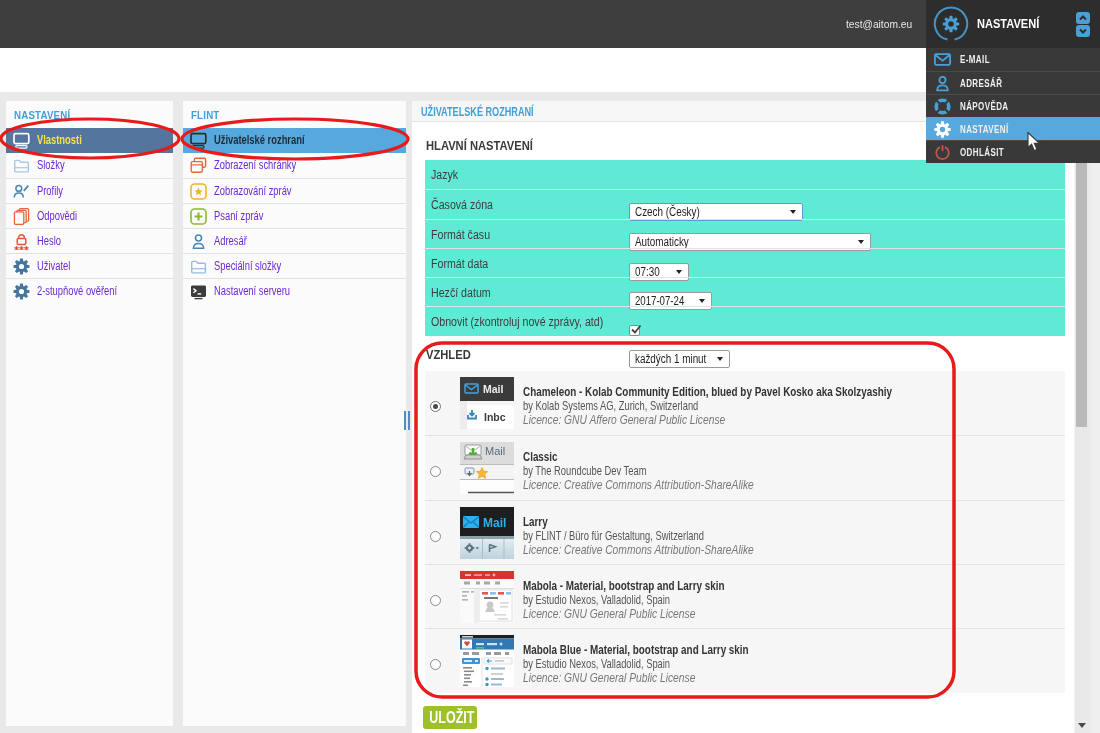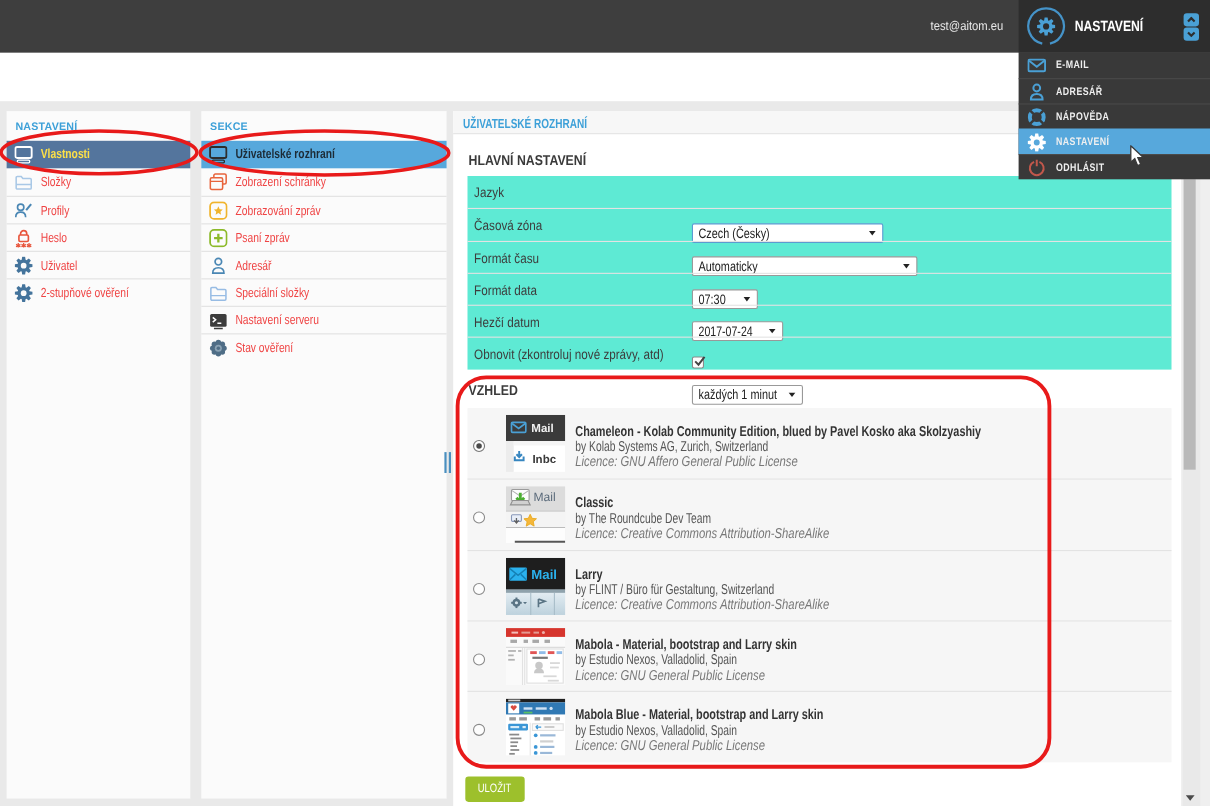--- a/index.html
+++ b/index.html
@@ -10,21 +10,21 @@
 
 #topbar { left:0; top:0; width:1100px; height:48px; background:#3e3e3e; }
 #whiteband { left:0; top:48px; width:1100px; height:44px; background:#ffffff; }
 #useremail { left:846px; top:18px; color:#e8e8e8; font-size:11.5px; }
 
 
 .col { background:#fbfbfb; top:101px; height:625px; }
 #col1 { left:6px; width:167px; }
 #col2 { left:183px; width:223px; }
 .colhead { color:#3da0d8; font-size:10px; font-weight:bold; letter-spacing:.2px; padding:9px 0 0 8px; height:27px; }
-.item { height:25px; line-height:25px; border-top:1px solid #e2e2e2; font-size:12px; color:#ef4444; position:relative; padding-left:31px; white-space:nowrap; }
+.item { height:25px; line-height:25px; border-top:1px solid #e2e2e2; font-size:12px; color:#6d28d9; position:relative; padding-left:31px; white-space:nowrap; }
 .item .ic { position:absolute; left:7px; top:4px; width:17px; height:17px; }
 .item.first { border-top:none; }
 #col1 .sel1 { background:#54759d; color:#fde047; font-weight:bold; border-top:none; height:25px; line-height:25px; }
 #col2 .sel2 { background:#57a8dc; color:#1c2b36; font-weight:bold; border-top:none; height:25px; line-height:25px; }
 
 
 #panel { left:412px; top:101px; width:662px; height:632px; background:#fff; }
 #paneltop { left:0; top:0; width:662px; height:21px; background:#f7f7f7; border-bottom:1px solid #e4e4e4; color:#3da0d8; font-weight:bold; font-size:12px; padding:4px 0 0 9px; }
 .legend { color:#3a3a3a; font-weight:bold; font-size:13px; }
 #fieldset1 { left:13px; top:59px; width:640px; height:176px; background:#5eead4; }
@@ -41,21 +41,21 @@
 .radio.on i { position:absolute; left:2px; top:2px; width:5px; height:5px; border-radius:50%; background:#4a4a4a; }
 #fieldset2 { left:13px; top:270px; width:640px; height:322px; background:#f6f6f6; }
 .srow { position:relative; height:64.3px; border-top:1px solid #e3e3e3; }
 .srow:first-child { border-top:none; }
 .sradio { position:absolute; left:5px; top:27px; }
 .sthumb { position:absolute; left:35px; top:6px; width:54px; height:52px; overflow:hidden; }
 .stext { position:absolute; left:98px; top:14px; }
 .stitle { font-size:13px; font-weight:bold; color:#333; white-space:nowrap; transform:scaleX(.76); transform-origin:0 0; line-height:13px; }
 .sby { font-size:13px; color:#555; white-space:nowrap; transform:scaleX(.72); transform-origin:0 0; line-height:13px; margin-top:1px; }
 .slic { font-size:13px; color:#777; font-style:italic; white-space:nowrap; transform:scaleX(.79); transform-origin:0 0; line-height:13px; margin-top:1px; }
-#savebtn { left:423px; top:706px; width:54px; height:23px; background:#9dc02c; border-radius:3px; color:#fff; font-weight:normal; font-size:11px; text-align:center; line-height:23px; }
+#savebtn { left:423px; top:706px; width:54px; height:23px; background:#9dc02c; border-radius:3px; color:#fff; font-weight:bold; font-size:16px; text-align:center; line-height:23px; }
 
 
 #sbtrack { left:1074px; top:101px; width:17px; height:632px; background:#e9e9e9; border-left:1px solid #f2f2f2; }
 #sbthumb { left:1076px; top:163px; width:11px; height:264px; background:#b9b9b9; }
 
 
 #ddhead { left:926px; top:0; width:174px; height:48px; background:#2d2d2d; }
 #ddmenu { left:926px; top:48px; width:174px; height:115px; background:#393939; }
 .mrow { height:23px; position:relative; border-top:1px solid #4a4a4a; color:#f0f0f0; font-size:10px; font-weight:bold; letter-spacing:.5px; line-height:23px; padding-left:34px; }
 .mrow:first-child { border-top:none; }
@@ -89,20 +89,25 @@
         </svg></span><span class="cx">Vlastnosti</span></div>
   <div class="item first"><span class="ic" id="ic-folder1"><svg width="17" height="17" viewBox="0 0 17 17">
           <path d="M1.7 13.9 V4.4 a1 1 0 0 1 1-1 h3.6 l1.5 1.8 h6.6 a1 1 0 0 1 1 1 v7.7 a1 1 0 0 1 -1 1 h-11.7 a1 1 0 0 1 -1-1 z" fill="none" stroke="#a9c8e6" stroke-width="1.4"></path>
           <path d="M1.7 10.7 h13.6" stroke="#a9c8e6" stroke-width="1.2"></path>
         </svg></span><span class="cx">Složky</span></div>
   <div class="item"><span class="ic" id="ic-profil"><svg width="17" height="17" viewBox="0 0 17 17">
           <circle cx="5.8" cy="5.4" r="2.9" fill="none" stroke="#4a87b4" stroke-width="1.5"></circle>
           <path d="M1.3 14.6 c0-3.1 2-4.7 4.5-4.7 s4.5 1.6 4.5 4.7" fill="none" stroke="#4a87b4" stroke-width="1.5"></path>
           <path d="M10.8 8 L15.3 2.6" stroke="#4a87b4" stroke-width="1.9"></path>
         </svg></span><span class="cx">Profily</span></div>
+  <div class="item"><span class="ic" id="ic-pages"><svg width="17" height="17" viewBox="0 0 17 17">
+          <rect x="6.2" y="0.7" width="9.4" height="12.4" rx="1.2" fill="#fbfbfb" stroke="#e8643c" stroke-width="1.3"></rect>
+          <rect x="3.8" y="2.3" width="9.4" height="12.4" rx="1.2" fill="#fbfbfb" stroke="#e8643c" stroke-width="1.3"></rect>
+          <rect x="1.4" y="3.9" width="9.4" height="12.4" rx="1.2" fill="#fbfbfb" stroke="#e8643c" stroke-width="1.3"></rect>
+        </svg></span><span class="cx">Odpovědi</span></div>
   <div class="item"><span class="ic" id="ic-lock"><svg width="17" height="17" viewBox="0 0 17 17">
           <path d="M5.7 5.6 V4.5 a2.8 2.8 0 0 1 5.6 0 v1.1" fill="none" stroke="#e8553c" stroke-width="1.5"></path>
           <rect x="4.2" y="5.6" width="8.6" height="5.9" rx="1.2" fill="none" stroke="#e8553c" stroke-width="1.5"></rect>
           <path d="M3.60 13.00 L3.60 17.60" stroke="#e8553c" stroke-width="1.15"></path>
           <path d="M1.61 14.15 L5.59 16.45" stroke="#e8553c" stroke-width="1.15"></path>
           <path d="M5.59 14.15 L1.61 16.45" stroke="#e8553c" stroke-width="1.15"></path>
           <path d="M8.50 13.00 L8.50 17.60" stroke="#e8553c" stroke-width="1.15"></path>
           <path d="M6.51 14.15 L10.49 16.45" stroke="#e8553c" stroke-width="1.15"></path>
           <path d="M10.49 14.15 L6.51 16.45" stroke="#e8553c" stroke-width="1.15"></path>
           <path d="M13.40 13.00 L13.40 17.60" stroke="#e8553c" stroke-width="1.15"></path>
@@ -113,21 +118,21 @@
           <path d="M6.71,3.19 L7.17,0.51 L9.83,0.51 L10.29,3.19 L10.99,3.48 L13.21,1.91 L15.09,3.79 L13.52,6.01 L13.81,6.71 L16.49,7.17 L16.49,9.83 L13.81,10.29 L13.52,10.99 L15.09,13.21 L13.21,15.09 L10.99,13.52 L10.29,13.81 L9.83,16.49 L7.17,16.49 L6.71,13.81 L6.01,13.52 L3.79,15.09 L1.91,13.21 L3.48,10.99 L3.19,10.29 L0.51,9.83 L0.51,7.17 L3.19,6.71 L3.48,6.01 L1.91,3.79 L3.79,1.91 L6.01,3.48 Z" fill="#44749c"></path>
           <circle cx="8.5" cy="8.5" r="2.6" fill="#fbfbfb"></circle>
         </svg></span><span class="cx">Uživatel</span></div>
   <div class="item"><span class="ic" id="ic-gear2"><svg width="17" height="17" viewBox="0 0 17 17">
           <path d="M6.71,3.19 L7.17,0.51 L9.83,0.51 L10.29,3.19 L10.99,3.48 L13.21,1.91 L15.09,3.79 L13.52,6.01 L13.81,6.71 L16.49,7.17 L16.49,9.83 L13.81,10.29 L13.52,10.99 L15.09,13.21 L13.21,15.09 L10.99,13.52 L10.29,13.81 L9.83,16.49 L7.17,16.49 L6.71,13.81 L6.01,13.52 L3.79,15.09 L1.91,13.21 L3.48,10.99 L3.19,10.29 L0.51,9.83 L0.51,7.17 L3.19,6.71 L3.48,6.01 L1.91,3.79 L3.79,1.91 L6.01,3.48 Z" fill="#44749c"></path>
           <circle cx="8.5" cy="8.5" r="2.6" fill="#fbfbfb"></circle>
         </svg></span><span class="cx">2-stupňové ověření</span></div>
 </div>
 
 <div class="abs col" id="col2">
-  <div class="colhead"><span class="cx" style="--sx:.97">SEKCE</span></div>
+  <div class="colhead"><span class="cx" style="--sx:.97">FLINT</span></div>
   <div class="item sel2"><span class="ic" id="ic-mon-d"><svg width="17" height="17" viewBox="0 0 17 17">
           <rect x="1" y="1.6" width="14.8" height="10" rx="1.6" fill="none" stroke="#2d2d2d" stroke-width="1.7"></rect>
           <rect x="2.8" y="13.6" width="11.2" height="2.5" rx="1" fill="none" stroke="#2d2d2d" stroke-width="1.2"></rect>
         </svg></span><span class="cx">Uživatelské rozhraní</span></div>
   <div class="item first"><span class="ic" id="ic-mailbox"><svg width="17" height="17" viewBox="0 0 17 17">
           <rect x="4.4" y="1.2" width="11.2" height="9" rx="1.4" fill="none" stroke="#e8643c" stroke-width="1.4"></rect>
           <rect x="1.2" y="4.6" width="11.2" height="10.6" rx="1.4" fill="#fbfbfb" stroke="#e8643c" stroke-width="1.4"></rect>
           <path d="M1.2 7.9 h11.2" stroke="#e8643c" stroke-width="1.2"></path>
         </svg></span><span class="cx">Zobrazení schránky</span></div>
   <div class="item"><span class="ic" id="ic-star"><svg width="17" height="17" viewBox="0 0 17 17">
@@ -145,51 +150,38 @@
   <div class="item"><span class="ic" id="ic-folder2"><svg width="17" height="17" viewBox="0 0 17 17">
           <path d="M1.7 13.9 V4.4 a1 1 0 0 1 1-1 h3.6 l1.5 1.8 h6.6 a1 1 0 0 1 1 1 v7.7 a1 1 0 0 1 -1 1 h-11.7 a1 1 0 0 1 -1-1 z" fill="none" stroke="#97bce4" stroke-width="1.4"></path>
           <path d="M1.7 10.7 h13.6" stroke="#97bce4" stroke-width="1.2"></path>
         </svg></span><span class="cx">Speciální složky</span></div>
   <div class="item"><span class="ic" id="ic-term"><svg width="17" height="17" viewBox="0 0 17 17">
           <rect x="1" y="2.4" width="15" height="11.6" rx="1.4" fill="#3c3c3c"></rect>
           <path d="M3.4 5.6 l2.6 2.1 -2.6 2.1" stroke="#fff" stroke-width="1.4" fill="none"></path>
           <path d="M7.6 10.9 h3.6" stroke="#fff" stroke-width="1.4"></path>
           <path d="M4.5 15.6 h8" stroke="#3c3c3c" stroke-width="1.4"></path>
         </svg></span><span class="cx">Nastavení serveru</span></div>
-  <div class="item"><span class="ic" id="ic-badge"><svg width="17" height="17" viewBox="0 0 17 17">
-          <circle cx="13.60" cy="8.50" r="2.5" fill="#4f6d86"></circle>
-          <circle cx="12.11" cy="12.11" r="2.5" fill="#4f6d86"></circle>
-          <circle cx="8.50" cy="13.60" r="2.5" fill="#4f6d86"></circle>
-          <circle cx="4.89" cy="12.11" r="2.5" fill="#4f6d86"></circle>
-          <circle cx="3.40" cy="8.50" r="2.5" fill="#4f6d86"></circle>
-          <circle cx="4.89" cy="4.89" r="2.5" fill="#4f6d86"></circle>
-          <circle cx="8.50" cy="3.40" r="2.5" fill="#4f6d86"></circle>
-          <circle cx="12.11" cy="4.89" r="2.5" fill="#4f6d86"></circle>
-          <circle cx="8.5" cy="8.5" r="5.4" fill="#4f6d86"></circle>
-          <circle cx="8.5" cy="8.5" r="3.2" fill="#8aa2b4"></circle>
-          <circle cx="8.5" cy="8.5" r="1.6" fill="#4f6d86"></circle>
-        </svg></span><span class="cx">Stav ověření</span></div>
 </div>
 
 <div class="abs" id="split">
     <i style="left:0"></i>
     <i style="left:4px"></i>
   </div>
 
 <div class="abs" id="panel">
   <div class="abs" id="paneltop"><span class="cx" style="--sx:.76">UŽIVATELSKÉ ROZHRANÍ</span></div>
   <div class="abs legend" style="left:14px; top:37px;"><span class="cx" style="--sx:.86">HLAVNÍ NASTAVENÍ</span></div>
   <div class="abs" id="fieldset1">
     <div class="frow">
         <span class="flabel"><span class="cx" style="--sx:.85">Jazyk</span></span>
         <span class="fctrl"><span class="sel" style="width:174px; border-color:#5b9bd1;"><span class="cx" style="--sx:.79">Czech (Česky)</span><span class="arr"></span></span></span>
       </div>
     <div class="frow">
         <span class="flabel"><span class="cx" style="--sx:.85">Časová zóna</span></span>
-        <span class="fctrl"><span class="sel" style="width:205px;"><span class="cx" style="--sx:.79">Automaticky</span><span class="arr"></span></span></span>
+        <span class="fctrl"><span class="sel" style="width:242px;"><span class="cx" style="--sx:.79">Automaticky</span><span class="arr"></span></span></span>
       </div>
     <div class="frow">
         <span class="flabel"><span class="cx" style="--sx:.85">Formát času</span></span>
         <span class="fctrl"><span class="sel" style="width:60px;"><span class="cx" style="--sx:.79">07:30</span><span class="arr"></span></span></span>
       </div>
     <div class="frow">
         <span class="flabel"><span class="cx" style="--sx:.85">Formát data</span></span>
         <span class="fctrl"><span class="sel" style="width:83px;"><span class="cx" style="--sx:.77">2017-07-24</span><span class="arr"></span></span></span>
       </div>
     <div class="frow">

